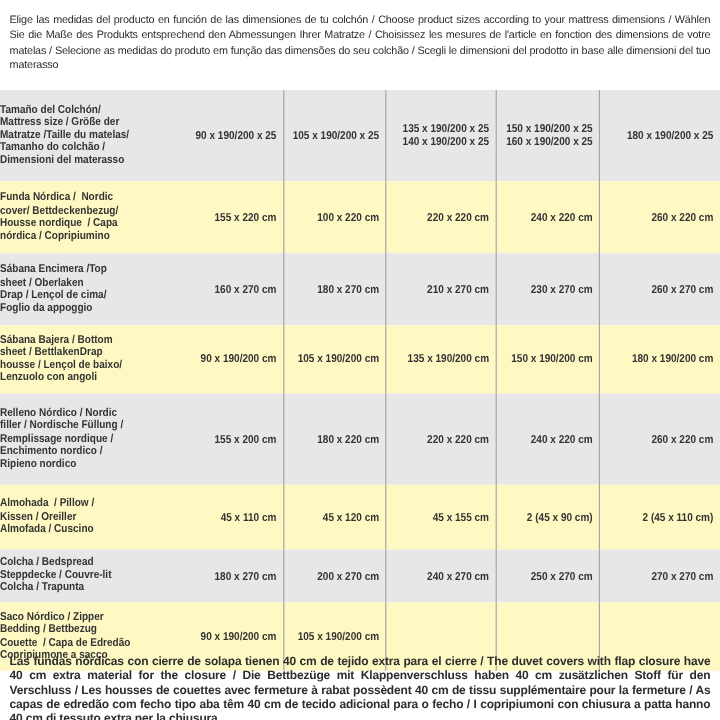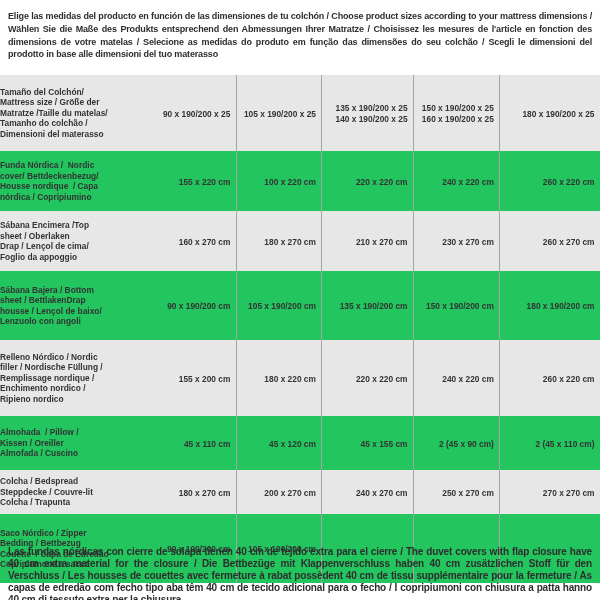--- a/index.html
+++ b/index.html
@@ -7,21 +7,21 @@
     width: 600px; height: 600px;
     font-family: "Liberation Sans", "DejaVu Sans", sans-serif;
     color: #303030;
     position: relative;
     overflow: hidden;
   }
   .page { position: absolute; top: 0; left: 0; width: 600px; height: 600px; }
 
   .intro {
     position: absolute; top: 10px; left: 8px; right: 8px;
-    font-size: 9px; font-weight: 700; line-height: 12.8px;
+    font-size: 9px; font-weight: 400; line-height: 12.8px;
     letter-spacing: -0.15px;
     text-align: justify;
     color: #2d2d2d;
   }
   .footnote {
     position: absolute; top: 546px; left: 8px; right: 8px;
     font-size: 10px; font-weight: 700; line-height: 12px;
     letter-spacing: -0.15px;
     text-align: justify;
     color: #2d2d2d;
@@ -33,25 +33,25 @@
     border-collapse: collapse;
     table-layout: fixed;
   }
   table.size-table td {
     padding: 0;
     vertical-align: middle;
     font-weight: 700;
     color: #333333;
   }
   tr.shade { background: #e7e7e7; }
-  tr.plain { background: #22c55e; }
+  tr.plain { background: #fef9c3; }
 
   tr.h63 { height: 76px; }
   tr.h60 { height: 60px; }
-  tr.h57 { height: 69px; }
+  tr.h57 { height: 57px; }
   tr.h56 { height: 44px; border-radius: 23px; }
   tr.h54 { height: 54px; }
 
   td.lab { padding-left: 18px; }
   td.val { text-align: right; }
   td.bl  { border-left: 1px solid #a5a5a5; }
 
   .cx {
     white-space: pre;
     transform: scaleX(0.88);

